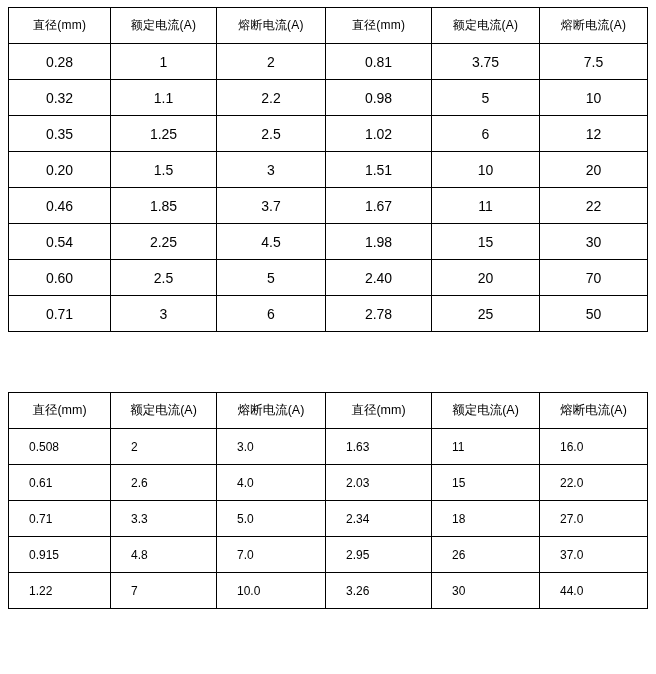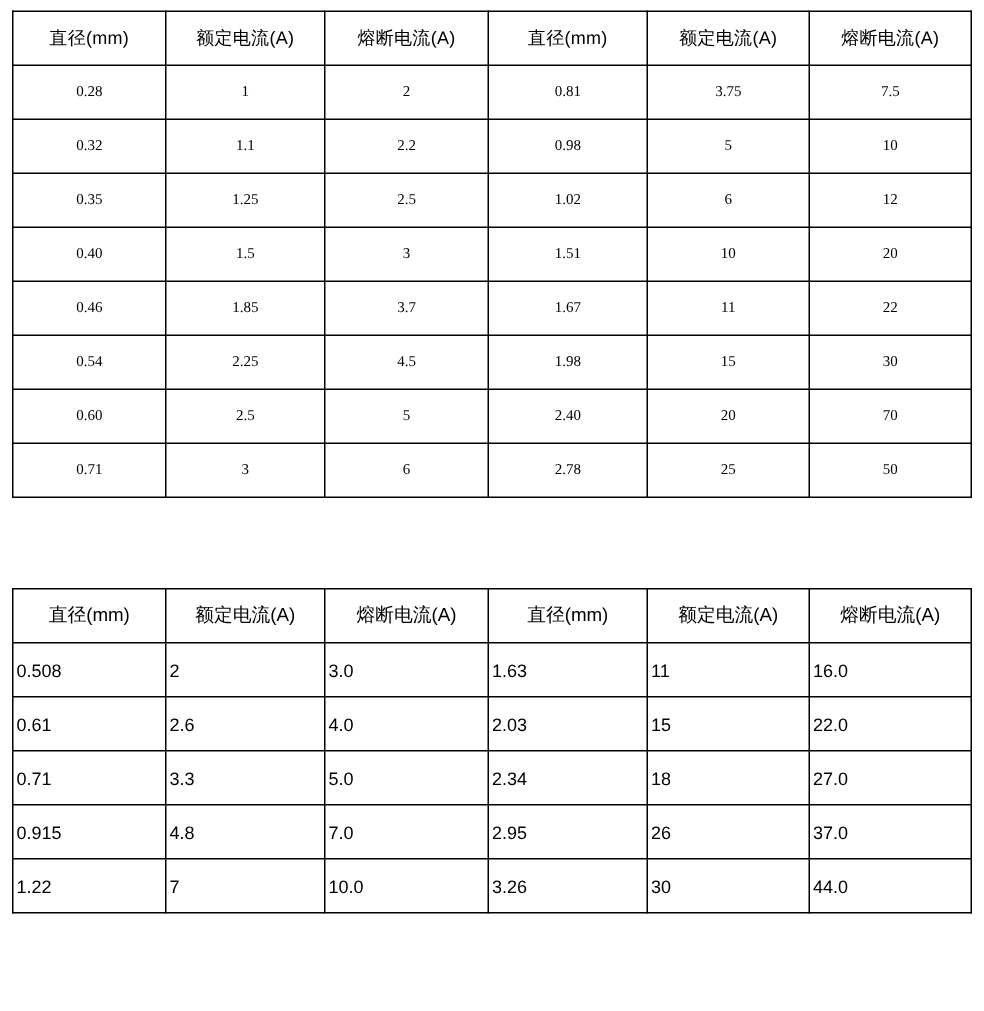--- a/index.html
+++ b/index.html
@@ -41,34 +41,33 @@
   }
   #table-one td {
     text-align: center;
     vertical-align: middle;
   }
   #table-one thead td {
     font-size: 12px;
     letter-spacing: 0.2px;
   }
   #table-one tbody td {
-    font-size: 10px;
-    font-family: Liberation Serif, serif;
+    font-size: 14px;
   }
   
   #table-two {
     position: absolute;
     left: 8px;
     top: 392px;
     width: 639px;
   }
   #table-two td {
     vertical-align: middle;
     text-align: left;
-    padding-left: 2px;
+    padding-left: 20px;
     height: 36px;
     font-size: 12px;
   }
   #table-two thead td {
     text-align: center;
     padding-left: 0;
     font-size: 12.5px;
   }
   .col-a { width: 102px; }
   .col-b { width: 106px; }
@@ -120,21 +119,21 @@
       </tr>
       <tr>
         <td>0.35</td>
         <td>1.25</td>
         <td>2.5</td>
         <td>1.02</td>
         <td>6</td>
         <td>12</td>
       </tr>
       <tr>
-        <td>0.40</td>
+        <td>0.20</td>
         <td>1.5</td>
         <td>3</td>
         <td>1.51</td>
         <td>10</td>
         <td>20</td>
       </tr>
       <tr>
         <td>0.46</td>
         <td>1.85</td>
         <td>3.7</td>

